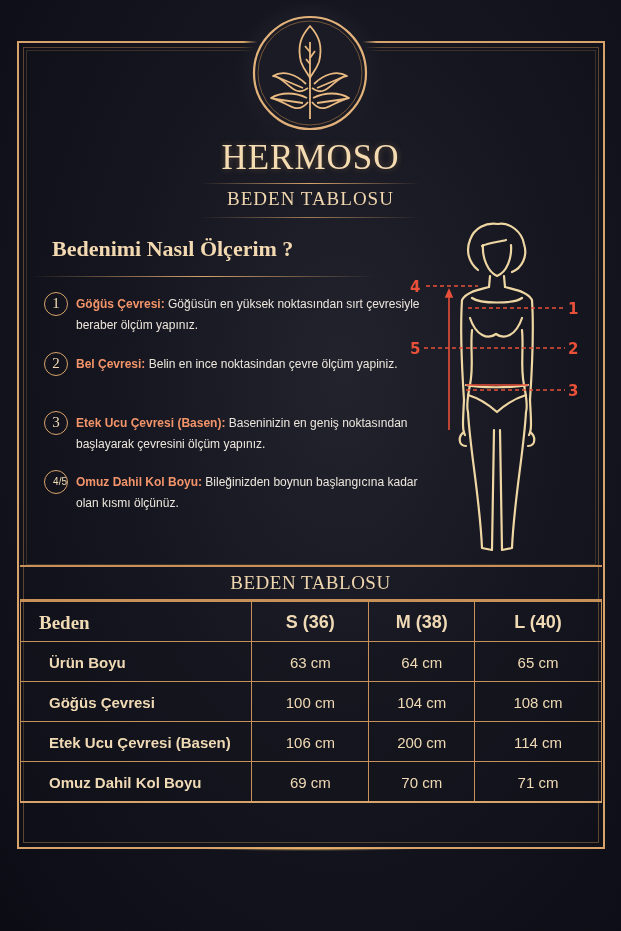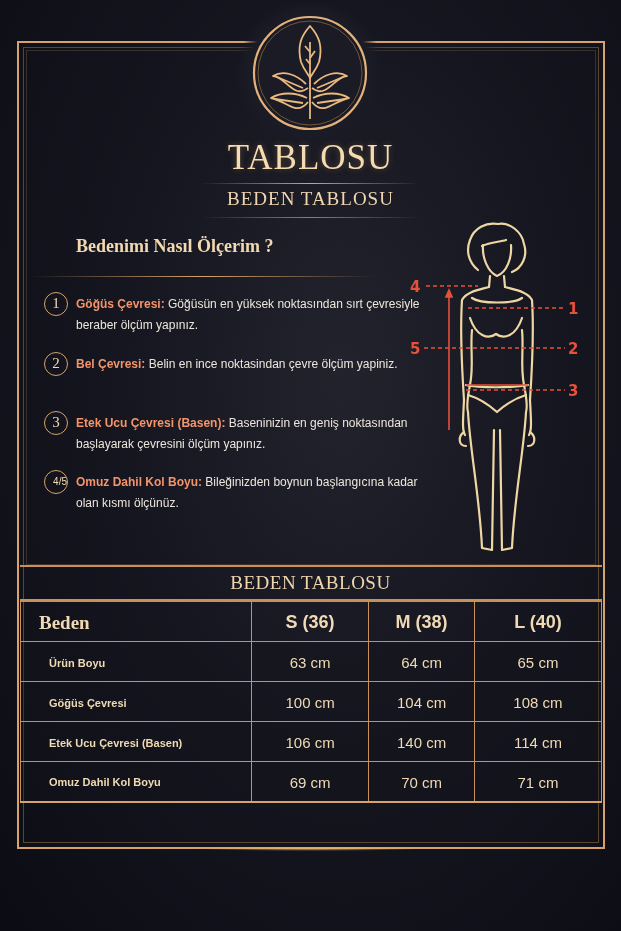--- a/index.html
+++ b/index.html
@@ -39,21 +39,21 @@
   .glow-line {
     position: absolute; height: 1px;
     background: linear-gradient(90deg, rgba(215,163,106,0) 0%, #d7a36a 50%, rgba(215,163,106,0) 100%);
   }
   .subtitle {
     position: absolute; left: 0; width: 621px; top: 188px; text-align: center;
     font-family: "Liberation Serif", serif; font-size: 19px; letter-spacing: 1px; color: #f0d6ae;
   }
   .howto-title {
     position: absolute; left: 52px; top: 236px;
-    font-family: "Liberation Serif", serif; font-weight: bold; font-size: 18px; color: #f3d9b1; margin-left: 24px;
+    font-family: "Liberation Serif", serif; font-weight: bold; font-size: 22px; color: #f3d9b1;
   }
   .step { position: absolute; left: 44px; width: 380px; }
   .step .num {
     position: absolute; left: 0; top: 0; width: 24px; height: 24px; border-radius: 50%;
     border: 1.5px solid #d7a36a; color: #f3dcb6; font-family: "Liberation Serif", serif;
     font-size: 15px; text-align: center; line-height: 21px;
   }
   .step .num.small { font-size: 10px; font-family: "Liberation Sans", sans-serif; text-align: right; }
   .step .txt {
     position: absolute; left: 32px; top: 2px; width: 360px;
@@ -75,21 +75,21 @@
     border-collapse: collapse;
     border-bottom: 2px solid #d7a36a;
   }
   table.size td, table.size th {
     border: 1.5px solid #c8915a; height: 40px; text-align: center; color: #f0dab5;
     font-size: 15px; padding-top: 2px;
   }
   table.size tr.head th { height: 40px; font-size: 18px; font-family: "Liberation Sans", sans-serif; font-weight: bold;}
   table.size tr.head th.first { font-family: "Liberation Serif", serif; font-size: 19px; }
   table.size td.label, table.size th.first { text-align: left; padding-left: 18px; font-weight: bold; }
-  table.size td.label { font-size: 11px; padding-left: 28px; }
+  table.size td.label { font-size: 15px; padding-left: 28px; }
   table.size td { background: rgba(20,20,28,0.35); }
   .col0 { width: 236px; } .col1 { width: 120px; } .col2 { width: 108px; } .col3 { width: 130px; margin-top: 8px; }
   .bottom-glow {
     position: absolute; left: 200px; top: 847px; width: 220px; height: 4px;
     background: radial-gradient(ellipse at center, rgba(245,190,110,0.7) 0%, rgba(245,190,110,0) 70%);
   }
 </style>
 </head>
 <body>
 
@@ -106,21 +106,21 @@
     <path d="M59 28 L59 105"></path>
     <path d="M59 38 L54 32 M59 44 L64 37 M59 50 L55 45"></path>
     <path d="M55 70 C45 60 32 56 22 62 C30 62 36 72 44 76 C50 79 54 76 57 74"></path>
     <path d="M63 70 C73 60 86 56 96 62 C88 62 82 72 74 76 C68 79 64 76 61 74"></path>
     <path d="M56 84 C44 78 30 78 20 84 C30 86 36 92 44 94 C50 95 54 92 57 88"></path>
     <path d="M62 84 C74 78 88 78 98 84 C88 86 82 92 74 94 C68 95 64 92 61 88"></path>
     <path d="M26 63 L52 74 M92 63 L66 74 M24 85 L52 89 M94 85 L66 89"></path>
   </g>
 </svg>
 
-<div class="brand">TABLOSU</div>
+<div class="brand">HERMOSO</div>
 <div class="glow-line" style="left:200px; top:183px; width:220px;"></div>
 <div class="subtitle">BEDEN TABLOSU</div>
 <div class="glow-line" style="left:200px; top:217px; width:220px; opacity:0.7"></div>
 
 <div class="howto-title">Bedenimi Nasıl Ölçerim ?</div>
 <div class="glow-line" style="left:30px; top:276px; width:345px;"></div>
 
 <div class="step" style="top:292px;">
   <div class="num">1</div>
   <div class="txt"><span class="lbl">Göğüs Çevresi:</span><span> Göğüsün en yüksek noktasından sırt çevresiyle beraber ölçüm yapınız.</span></div>
@@ -203,21 +203,21 @@
   </tr>
   <tr>
     <td class="label">Göğüs Çevresi</td>
     <td>100 cm</td>
     <td>104 cm</td>
     <td>108 cm</td>
   </tr>
   <tr>
     <td class="label">Etek Ucu Çevresi (Basen)</td>
     <td>106 cm</td>
-    <td>140 cm</td>
+    <td>200 cm</td>
     <td>114 cm</td>
   </tr>
   <tr>
     <td class="label">Omuz Dahil Kol Boyu</td>
     <td>69 cm</td>
     <td>70 cm</td>
     <td>71 cm</td>
   </tr>
 </tbody>
   </table>

